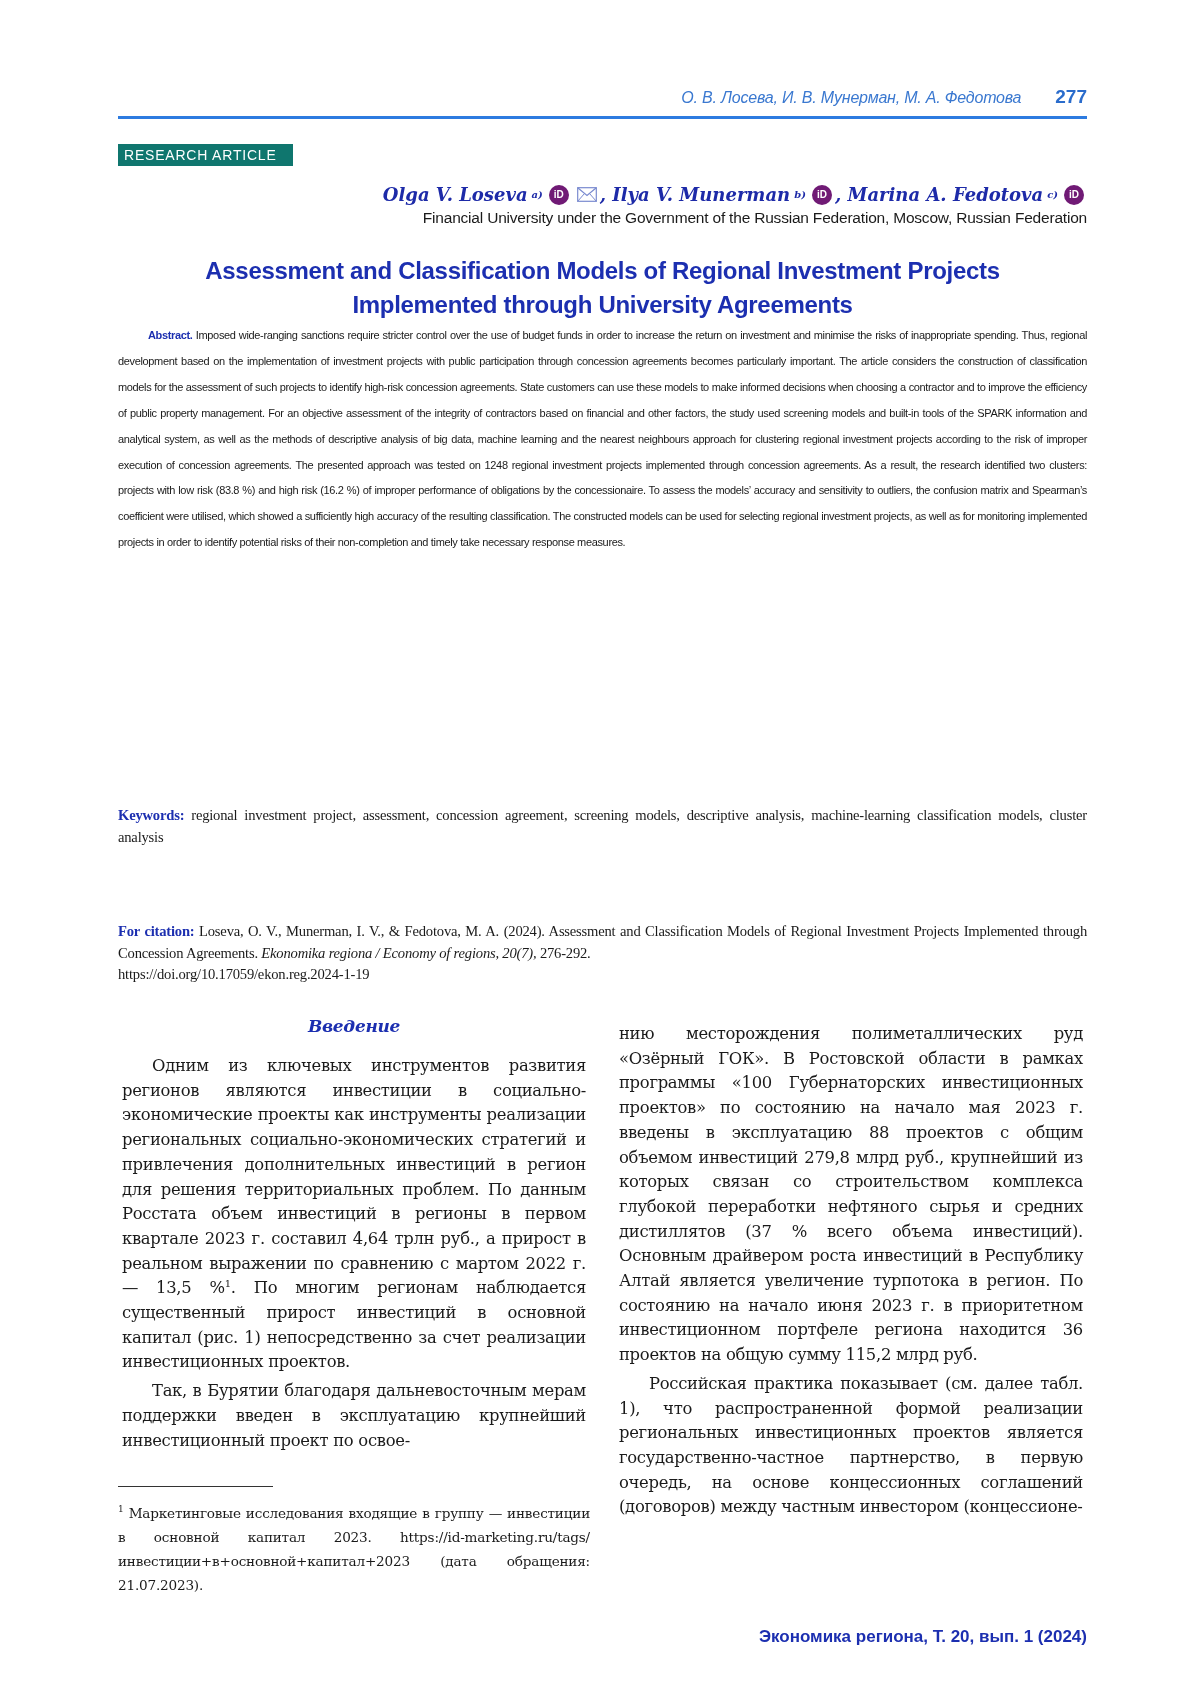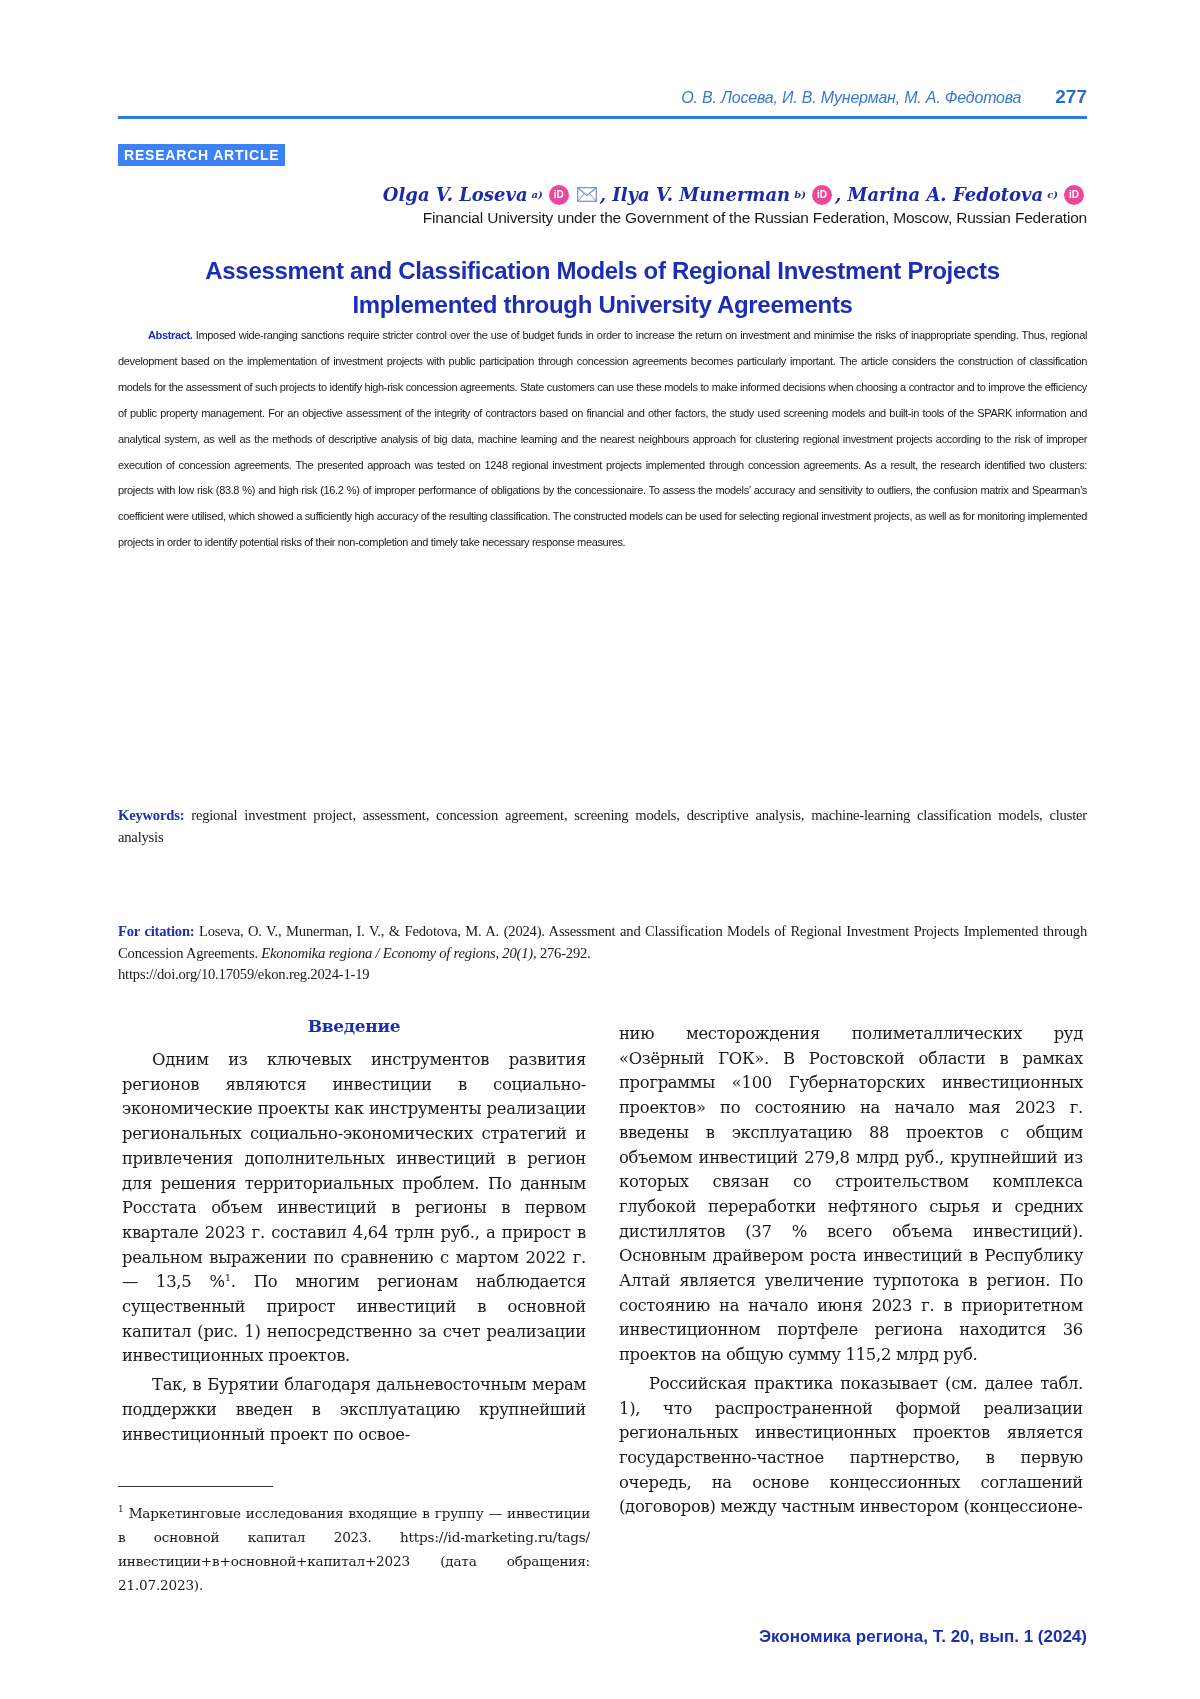--- a/index.html
+++ b/index.html
@@ -4,44 +4,44 @@
 <style>
   html, body { margin: 0; padding: 0; background: #ffffff; }
   body { width: 1200px; height: 1699px; position: relative; overflow: hidden; color: #1a1a1a; }
   .page { position: absolute; left: 0; top: 0; width: 1200px; height: 1699px; }
 
   .running-head { position: absolute; top: 86px; right: 113px; display: flex; align-items: baseline; gap: 34px; }
   .running-authors { font-family: "Liberation Sans", sans-serif; font-style: italic; font-size: 16px; color: #3a78d0; letter-spacing: -0.2px; }
   .page-number { font-family: "Liberation Sans", sans-serif; font-weight: bold; font-size: 19px; color: #2a6ccc; }
   .head-rule { position: absolute; left: 118px; right: 113px; top: 116px; height: 3px; background: #2d7be0; }
 
-  .badge { position: absolute; left: 118px; top: 144px; background: #3b82f6; color: #ffffff; font-family: "Liberation Sans", sans-serif; font-weight: bold; font-size: 14px; letter-spacing: 0.8px; padding: 2px 6px 2px 6px; line-height: 18px; }
+  .badge { position: absolute; left: 118px; top: 144px; background: #0f766e; color: #ffffff; font-family: "Liberation Sans", sans-serif; font-weight: normal; font-size: 14px; letter-spacing: 0.8px; padding: 2px 16px 2px 6px; line-height: 18px; }
 
   .authors { position: absolute; right: 113px; top: 184px; font-family: "DejaVu Serif", serif; font-style: italic; font-weight: bold; font-size: 18px; color: #1d2aa8; white-space: nowrap; display: flex; align-items: center; }
   .authors sup { font-size: 10px; vertical-align: super; margin-left: 4px; margin-right: 4px; font-style: italic; }
-  .orcid { display: inline-flex; align-items: center; justify-content: center; width: 20px; height: 20px; border-radius: 50%; background: #ec4899; color: #ffffff; font-family: "Liberation Sans", sans-serif; font-style: normal; font-size: 10px; font-weight: bold; margin: 0 3px 0 2px; }
+  .orcid { display: inline-flex; align-items: center; justify-content: center; width: 20px; height: 20px; border-radius: 50%; background: #701a75; color: #ffffff; font-family: "Liberation Sans", sans-serif; font-style: normal; font-size: 10px; font-weight: bold; margin: 0 3px 0 2px; }
   .mail-icon { display: inline-block; width: 20px; height: 15px; margin: 0 3px 0 5px; }
   .affil { position: absolute; right: 113px; top: 209px; font-family: "Liberation Sans", sans-serif; font-size: 15.5px; color: #1a1a1a; white-space: nowrap; letter-spacing: -0.2px; }
 
   .title { position: absolute; left: 118px; right: 113px; top: 254px; text-align: center; font-family: "Liberation Sans", sans-serif; font-weight: bold; font-size: 24px; line-height: 34px; color: #1c2fb0; letter-spacing: -0.3px; }
 
   .abstract { position: absolute; left: 118px; right: 113px; top: 323px; font-family: "Liberation Sans", sans-serif; font-size: 11px; line-height: 25.9px; text-align: justify; text-indent: 30px; letter-spacing: -0.35px; }
   .lbl { color: #1c2fb0; font-weight: bold; }
 
   .meta { position: absolute; left: 118px; right: 113px; font-family: Liberation Serif, serif; font-size: 14.6px; line-height: 21.5px; text-align: justify; letter-spacing: -0.2px; }
   .kw { top: 805px; }
   .ack { top: 860px; }
   .ack .txt { font-style: italic; }
   .cite { top: 921px; }
   .cite .ital { font-style: italic; }
 
   .col { position: absolute; top: 1018px; width: 472px; font-family: "DejaVu Serif", serif; font-size: 16.4px; line-height: 24.7px; text-align: justify; letter-spacing: -0.3px; }
   .col-left { left: 118px; }
   .col-right { left: 615px; }
-  .section-head { text-align: center; color: #1c2fb0; font-weight: bold; font-size: 17px; margin-bottom: 12px; text-indent: 0; line-height: 20px; margin-top: -2px; }
+  .section-head { text-align: center; color: #1c2fb0; font-weight: bold; font-size: 17px; margin-bottom: 18px; text-indent: 0; line-height: 20px; margin-top: -2px; font-style: italic; }
   .col p { margin: 4px; text-indent: 30px; }
   .col p.cont { text-indent: 0; }
   .fnref { font-size: 10px; vertical-align: super; line-height: 0; }
 
   .fn-rule { position: absolute; left: 118px; top: 1486px; width: 155px; height: 1px; background: #333; }
   .footnote { position: absolute; left: 118px; top: 1497px; width: 472px; font-family: "DejaVu Serif", serif; font-size: 13.6px; line-height: 24px; text-align: justify; letter-spacing: -0.2px; }
   .footnote sup { font-size: 9px; }
 
   .journal-foot { position: absolute; right: 113px; top: 1627px; font-family: "Liberation Sans", sans-serif; font-weight: bold; font-size: 17px; color: #1c2fb0; }
 </style>
@@ -91,21 +91,21 @@
 
   <div class="meta kw">
     <span class="lbl">Keywords:</span>
     <span>regional investment project, assessment, concession agreement, screening models, descriptive analysis, machine-learning classification models, cluster analysis</span>
   </div>
 
 
   <div class="meta cite">
     <span class="lbl">For citation:</span>
     <span>Loseva, O. V., Munerman, I. V., &amp; Fedotova, M. A. (2024). Assessment and Classification Models of Regional Investment Projects Implemented through Concession Agreements.</span>
-    <span class="ital">Ekonomika regiona / Economy of regions, 20(1),</span>
+    <span class="ital">Ekonomika regiona / Economy of regions, 20(7),</span>
     <span>276-292.</span>
     <br>
     <span>https://doi.org/10.17059/ekon.reg.2024-1-19</span>
   </div>
 
   <div class="col col-left">
     <div class="section-head">Введение</div>
     <p><span>Одним из ключевых инструментов развития регионов являются инвестиции в социально-экономические проекты как инструменты реализации региональных социально-экономических стратегий и привлечения дополнительных инвестиций в регион для решения территориальных проблем. По данным Росстата объем инвестиций в регионы в первом квартале 2023 г. составил 4,64 трлн руб., а прирост в реальном выражении по сравнению с мартом 2022 г. — 13,5 %</span><span class="fnref">1</span><span>. По многим регионам наблюдается существенный прирост инвестиций в основной капитал (рис. 1) непосредственно за счет реализации инвестиционных проектов.</span></p>
     <p>Так, в Бурятии благодаря дальневосточным мерам поддержки введен в эксплуатацию крупнейший инвестиционный проект по освое-</p>
   </div>

